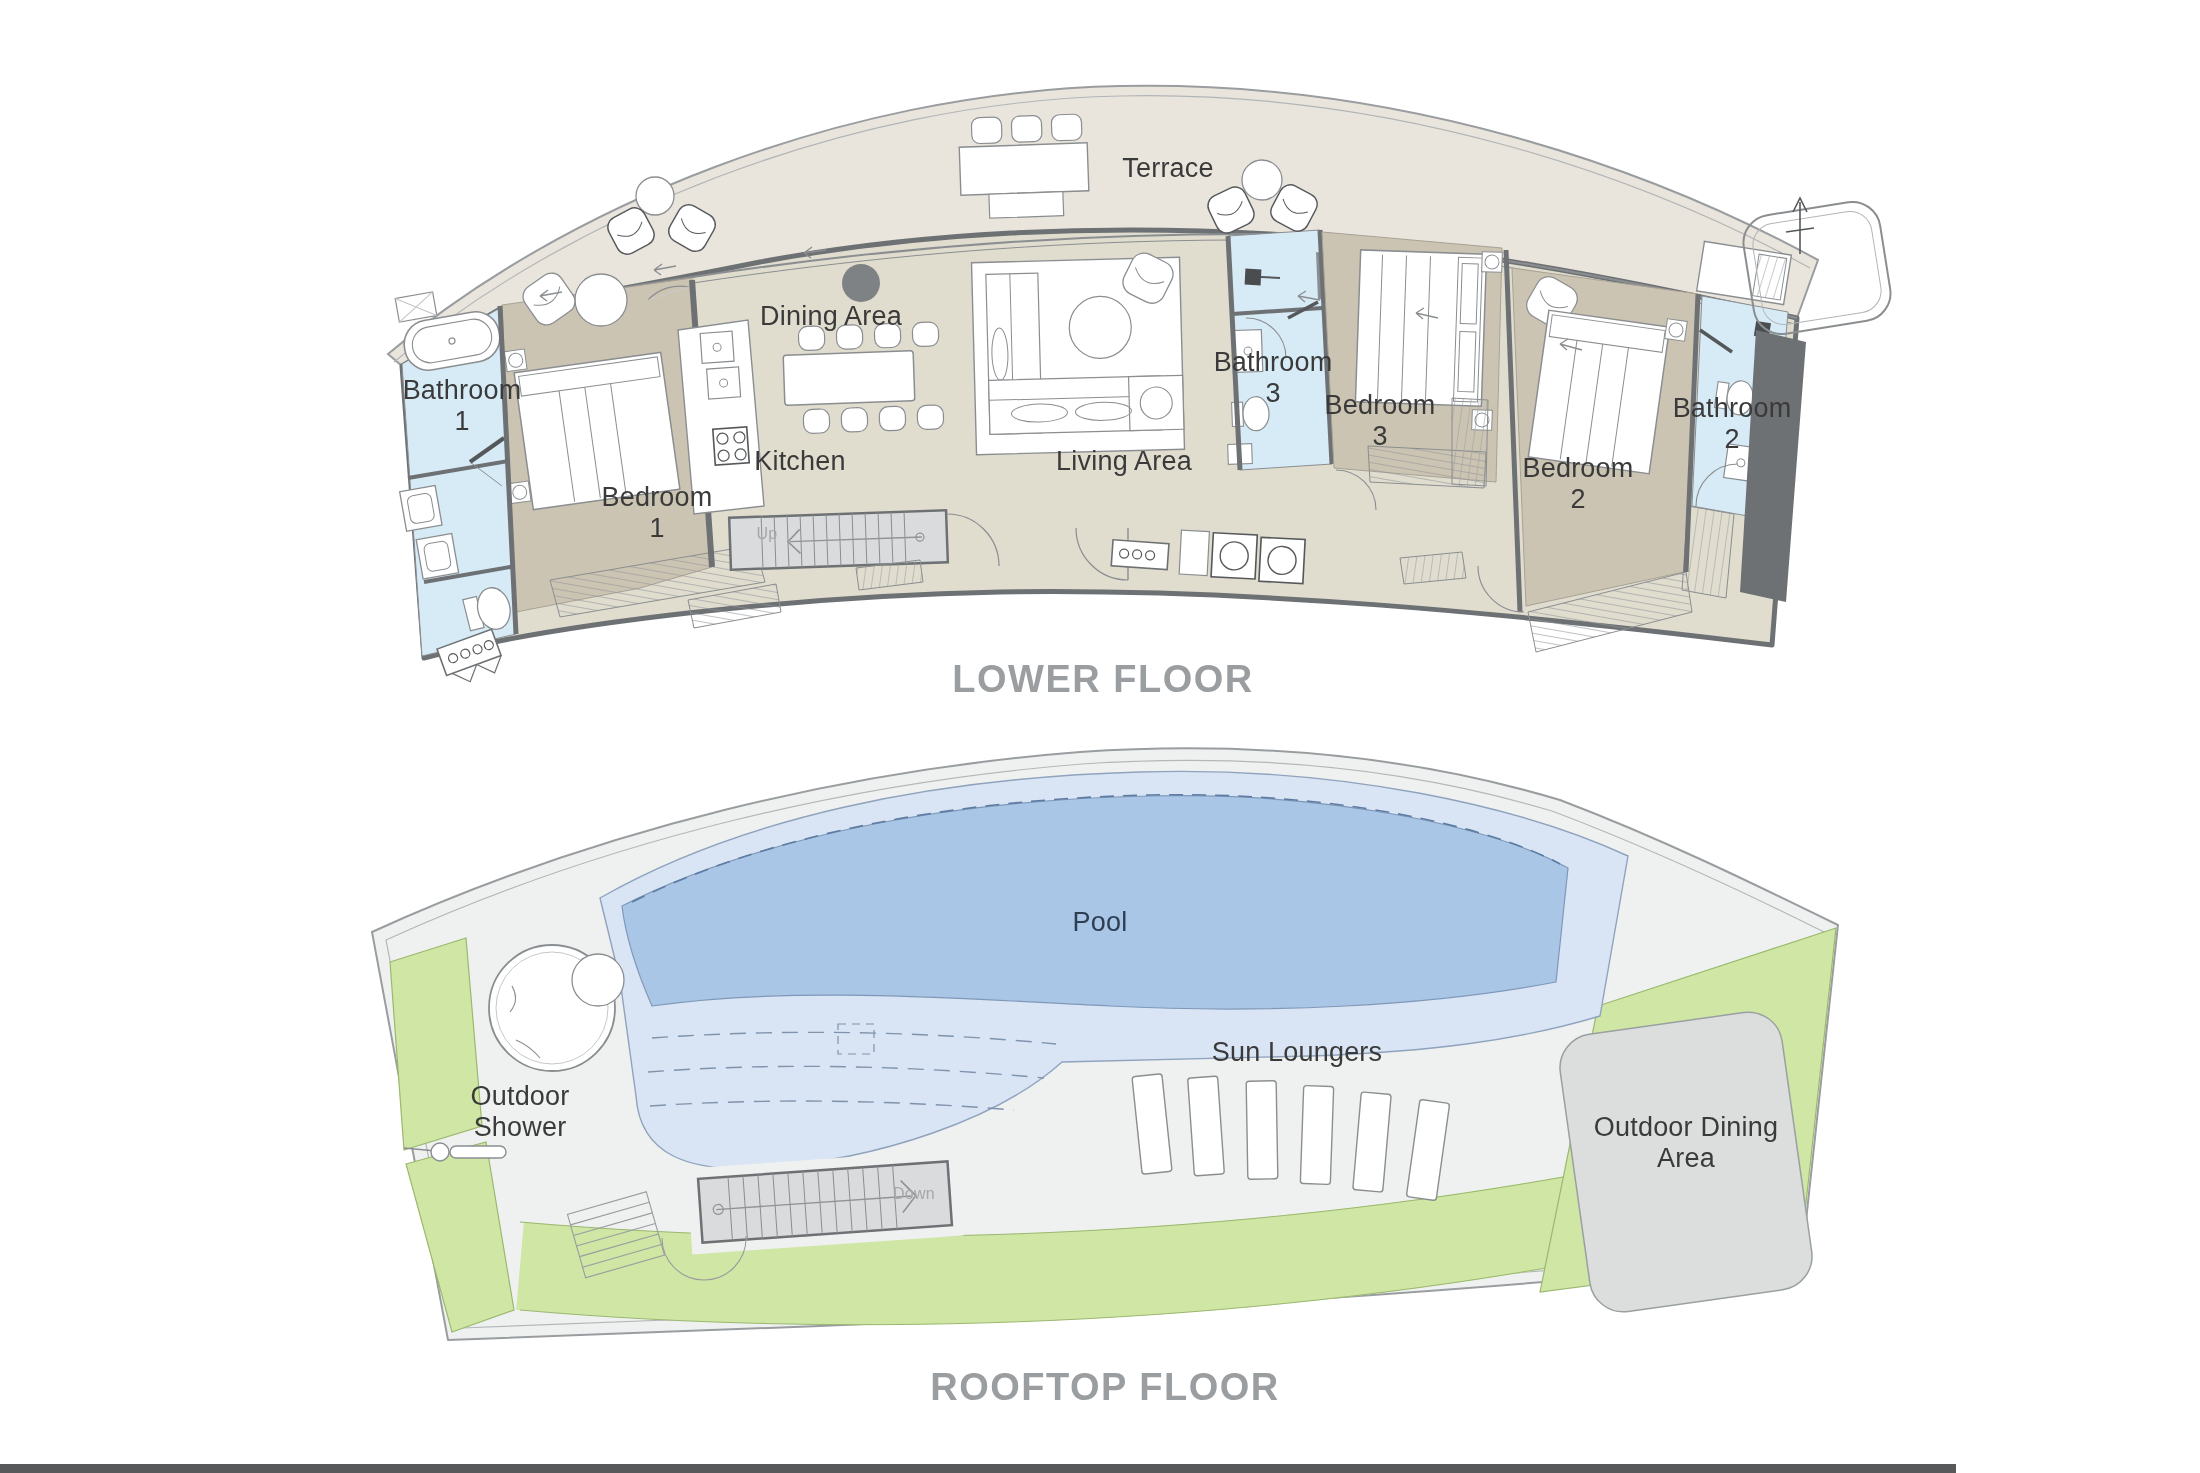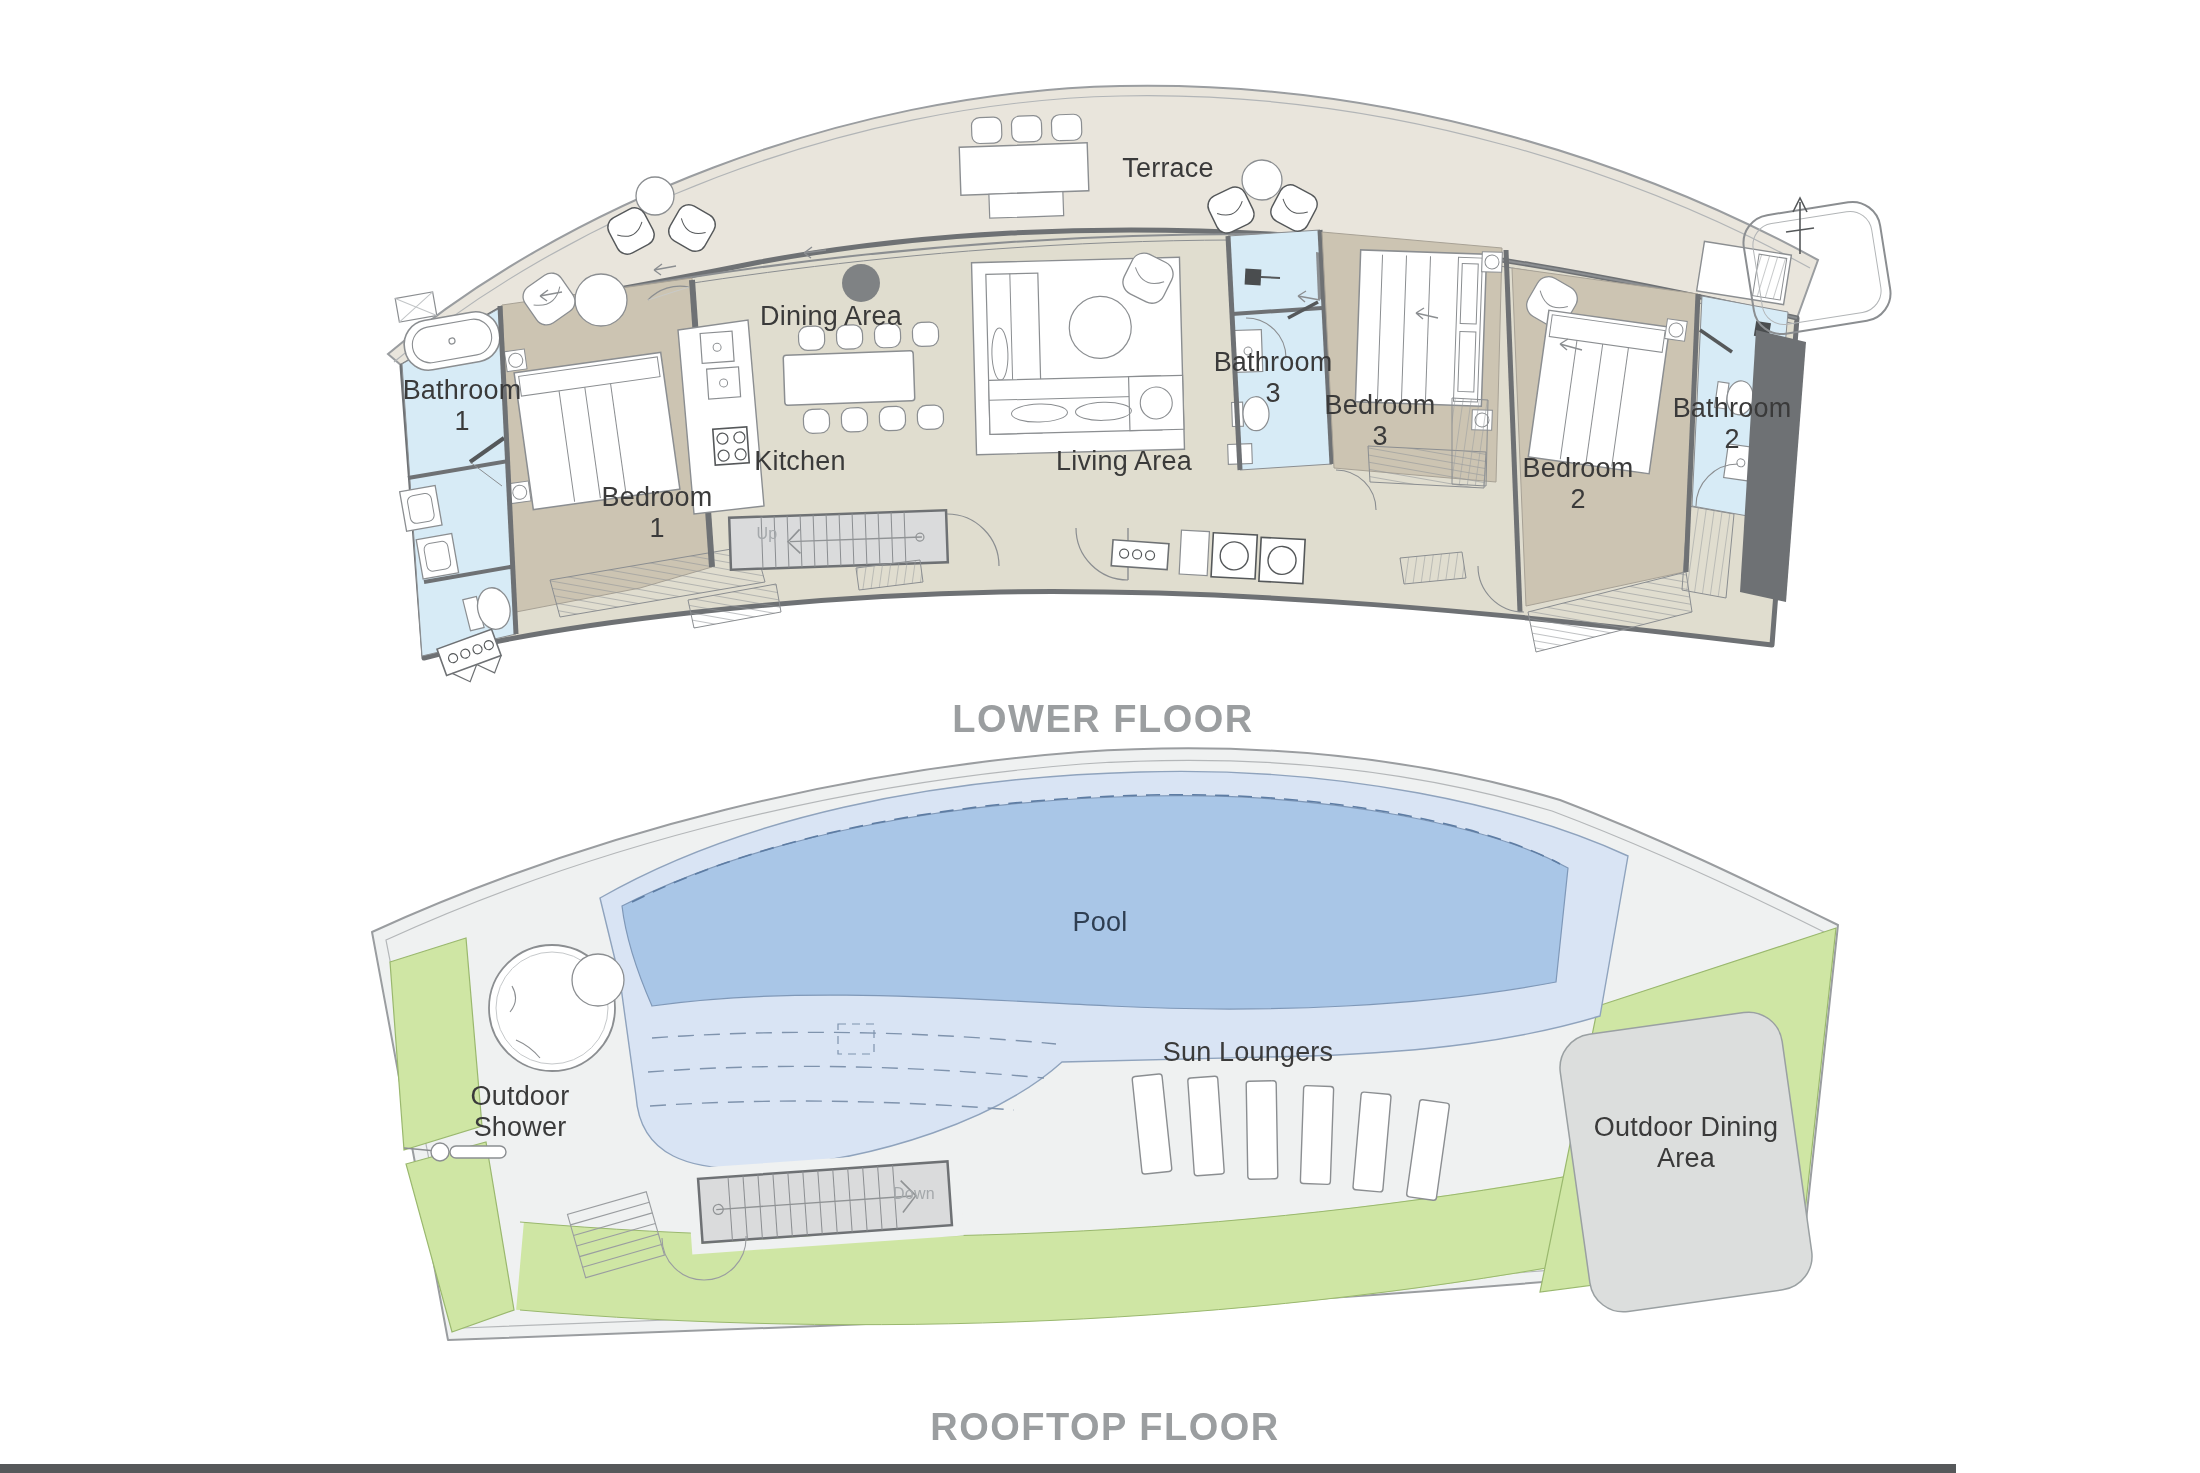--- a/index.html
+++ b/index.html
@@ -5,21 +5,21 @@
   html,body{margin:0;padding:0;background:#ffffff;}
   #stage{position:relative;width:1956px;height:1473px;background:#ffffff;overflow:hidden;
          font-family:"Liberation Sans", sans-serif;}
   svg{position:absolute;left:0;top:0;}
   .lbl{position:absolute;transform:translate(-50%,-50%);
        font:27px/1.14 "Liberation Sans", sans-serif;color:#3a3a3a;
        text-align:center;white-space:pre-line;letter-spacing:.2px;}
   .lbl-pool{color:#2e3e52;}
   .lbl-stair{font-size:16px;color:#a4a8ab;letter-spacing:.3px;}
   .caption{position:absolute;transform:translate(-50%,-50%);
-           font:bold 38px/1 "Liberation Sans", sans-serif;color:#9b9ea0;letter-spacing:1.5px;margin-top:40px;}
+           font:bold 38px/1 "Liberation Sans", sans-serif;color:#9b9ea0;letter-spacing:1.5px;}
   .footerbar{position:absolute;left:0;bottom:0;width:2200px;height:9px;background:#56585a;}
 </style>
 </head>
 <body>
 
 <div id="stage">
 
 <svg width="2200" height="1473" viewBox="0 0 2200 1473">
   <defs>
     <pattern id="hatch" width="7" height="7" patternUnits="userSpaceOnUse" patternTransform="rotate(100)">
@@ -451,21 +451,21 @@
 <div class="lbl" style="left:1380px;top:421px">Bedroom
 3</div>
 <div class="lbl" style="left:1578px;top:484px">Bedroom
 2</div>
 <div class="lbl" style="left:1732px;top:424px">Bathroom
 2</div>
 <div class="lbl lbl-stair" style="left:767px;top:534px">Up</div>
 <div class="caption" style="left:1103px;top:679px">LOWER FLOOR</div>
 
 <div class="lbl lbl-pool" style="left:1100px;top:922px">Pool</div>
-<div class="lbl" style="left:1248px;top:1052px">Sun Loungers</div>
+<div class="lbl" style="left:1297px;top:1052px">Sun Loungers</div>
 <div class="lbl" style="left:520px;top:1112px">Outdoor
 Shower</div>
 <div class="lbl" style="left:1686px;top:1143px">Outdoor Dining
 Area</div>
 <div class="lbl lbl-stair" style="left:914px;top:1194px">Down</div>
 <div class="caption" style="left:1105px;top:1387px">ROOFTOP FLOOR</div>
 
 <div class="footerbar"></div>
 </div>
 

